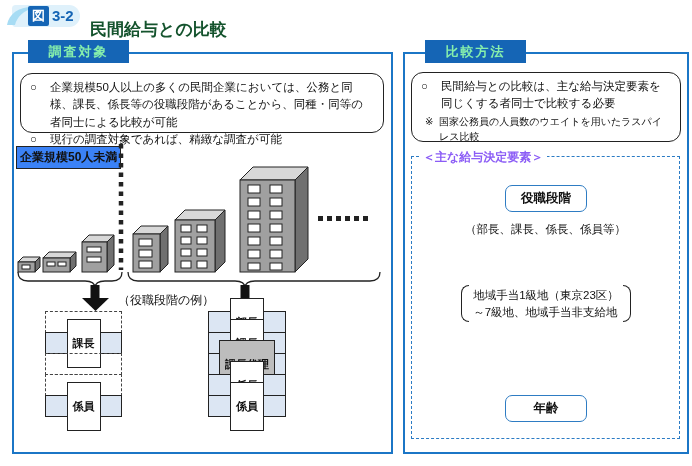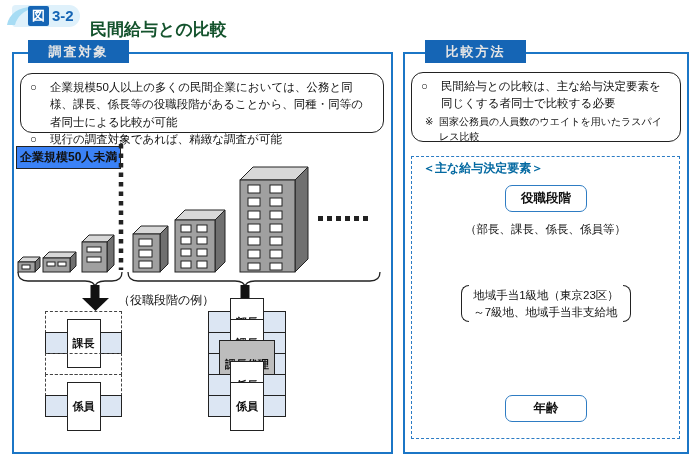--- a/index.html
+++ b/index.html
@@ -16,21 +16,21 @@
                display:flex; align-items:center; justify-content:center; border-radius:2px; }
   .fig-number { position:absolute; left:52px; top:7px; color:#1565b5;
                 font-weight:bold; font-size:15px; }
   .page-title { position:absolute; left:90px; top:18px; font-weight:bold; font-size:17px; color:#14532d; }
 
   
   .panel { position:absolute; top:52px; height:402px; border:2px solid #1b76c6; background:#fff; }
   .panel-left  { left:12px;  width:381px; }
   .panel-right { left:403px; width:286px; }
   .panel-tab { position:absolute; top:40px; width:101px; height:23px; background:#1565b5;
-               color:#e5e5e5; font-weight:bold; font-size:13px; letter-spacing:2px;
+               color:#86efac; font-weight:bold; font-size:13px; letter-spacing:2px;
                display:flex; align-items:center; justify-content:center; }
   .tab-left  { left:28px; }
   .tab-right { left:425px; }
 
   
   .bullet-box { position:absolute; border:1.4px solid #222; border-radius:12px;
                 background:#fff; padding:5px 9px 4px 9px; font-size:11.5px; line-height:1.5; }
   .bullet-box-left  { left:20px;  top:73px; width:364px; height:60px; }
   .bullet-box-right { left:411px; top:72px; width:270px; height:70px; }
   .bullet-row { display:flex; align-items:flex-start; }
@@ -59,22 +59,22 @@
   .rank-row + .rank-row { margin-top:-1px;justify-content:center; }
   .rank-solid  { background:#dce6f3; border:1.3px solid #222; }
   .rank-dashed { background:transparent; border:1.6px dashed #444; }
   .rank-label { background:#fff; border:1.3px solid #222; font-size:11px; font-weight:bold;
                 line-height:1; padding:18px 5px; white-space:nowrap;font-family:Liberation Serif, serif; }
   .rank-label-highlight { background:#bdbdbd; }
 
   
   .factors-box { position:absolute; left:411px; top:156px; width:269px; height:283px;
                  border:1.6px dashed #2b7bc4; }
-  .factors-title { position:absolute; left:419px; top:160px; background:#fff;
-                   padding:0 4px; font-size:12px; font-weight:bold; color:#0369a1; }
+  .factors-title { position:absolute; left:419px; top:149px; background:#fff;
+                   padding:0 4px; font-size:12px; font-weight:bold; color:#8b5cf6; }
   .factor-pill { position:absolute; left:505px; width:82px; height:27px;
                  border:1.7px solid #2e7cc3; border-radius:7px; background:#fff;
                  display:flex; align-items:center; justify-content:center;
                  font-size:12.5px; font-weight:bold; color:#111; }
   .pill-rank { top:185px; }
   .pill-area { top:252px; }
   .pill-edu  { top:341px; }
   .pill-age  { top:395px; }
   .factor-detail-rank { position:absolute; left:411px; top:222px; width:269px;
                         text-align:center; font-size:11.5px; }

